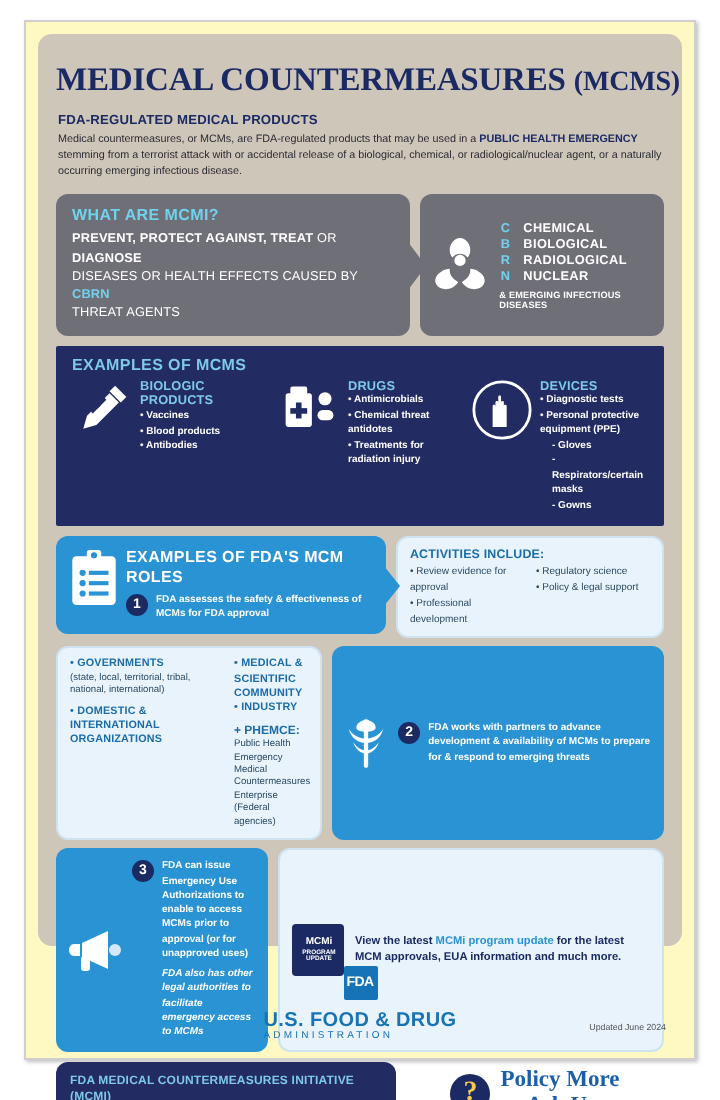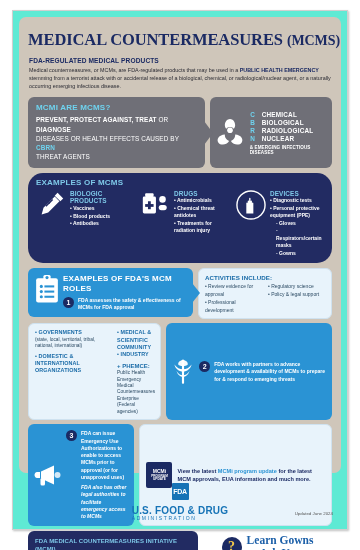--- a/index.html
+++ b/index.html
@@ -11,21 +11,21 @@
   }
   .page{
     position:relative;width:360px;height:550px;
     background:#ffffff;
     box-sizing:border-box;
     padding:10px 12px 0 12px;
   }
   .sheet{
     position:relative;
     width:336px;height:520px;
-    background:#5eead4;
+    background:#fef9c3;
     border:1px solid #cfcfcf;
     box-sizing:border-box;
     box-shadow:1px 1px 2px rgba(0,0,0,.25);
     padding:6px 6px 0 6px;
   }
   .poster{
     position:relative;
     width:322px;height:456px;
     background:#cfc6ba;
     border-radius:7px;
@@ -79,21 +79,21 @@
   }
   .biohaz{width:30px;height:30px;flex:0 0 30px;}
   .cbrn-list{display:flex;flex-direction:column;gap:0px;}
   .cbrn-row{display:flex;align-items:baseline;gap:6px;line-height:1.25;}
   .cbrn-l{color:#6fd3ef;font-weight:bold;font-size:6.4px;width:6px;text-align:center;}
   .cbrn-w{color:#ffffff;font-weight:bold;font-size:6.4px;letter-spacing:.2px;}
   .cbrn-foot{color:#ffffff;font-weight:bold;font-size:4.6px;letter-spacing:.1px;margin-top:2px;}
 
   
   .mcms{
-    margin-top:5px;background:#222b62;border-radius:15px;
+    margin-top:5px;background:#222b62;border-radius:1px;
     padding:5px 8px 6px 8px;box-sizing:border-box;
   }
   .mcms-h{color:#7ec8e8;font-weight:bold;font-size:8px;letter-spacing:.2px;margin-bottom:3px;}
   .mcms-cols{display:flex;gap:4px;align-items:flex-start;}
   .mcol{display:flex;gap:4px;align-items:flex-start;}
   .mcol .ic{flex:0 0 auto;}
   .m-h{color:#7ec8e8;font-weight:bold;font-size:6.4px;line-height:1.2;letter-spacing:.1px;}
   .m-li{color:#ffffff;font-size:5px;line-height:1.5;font-weight:bold;}
   .m-li.ind{padding-left:6px;}
 
@@ -210,21 +210,21 @@
       <span>MEDICAL COUNTERMEASURES</span>
       <span class="small">(MCMS)</span>
     </div>
 
     <div class="sub-h">FDA-REGULATED MEDICAL PRODUCTS</div>
     <div class="sub-p"><span>Medical countermeasures, or MCMs, are FDA-regulated products that may be used in a </span><b>PUBLIC HEALTH EMERGENCY</b><span> stemming from a terrorist attack with or accidental release of a biological, chemical, or radiological/nuclear agent, or a naturally occurring emerging infectious disease.</span></div>
 
     <div class="row1">
       <div class="whatbox">
         <div class="arrow"></div>
-        <div class="what-h">MCMI ARE MCMS?</div>
+        <div class="what-h">WHAT ARE MCMI?</div>
         <div class="what-b">
           <span>PREVENT, PROTECT AGAINST, TREAT</span><span class="reg"> OR </span><span>DIAGNOSE</span><br>
           <span class="reg">DISEASES OR HEALTH EFFECTS CAUSED BY </span><span class="cy">CBRN</span><br>
           <span class="reg">THREAT AGENTS</span>
         </div>
       </div>
 
       <div class="cbrn">
         <svg class="biohaz" viewBox="0 0 64 64">
           <g fill="#ffffff">
@@ -419,21 +419,21 @@
     <div class="botrow">
       <div class="initbox">
         <div class="init-h">FDA MEDICAL COUNTERMEASURES INITIATIVE (MCMI)</div>
 
       </div>
 
       <div class="learnbox">
         <div class="learn-top">
           <div class="qmark">?</div>
           <div class="learn-t">
-            <div>Learn Gowns</div>
+            <div>Policy More</div>
             <div>or Ask Us</div>
           </div>
         </div>
 
       </div>
     </div>
 
   </div>
 
   <div class="footer">

